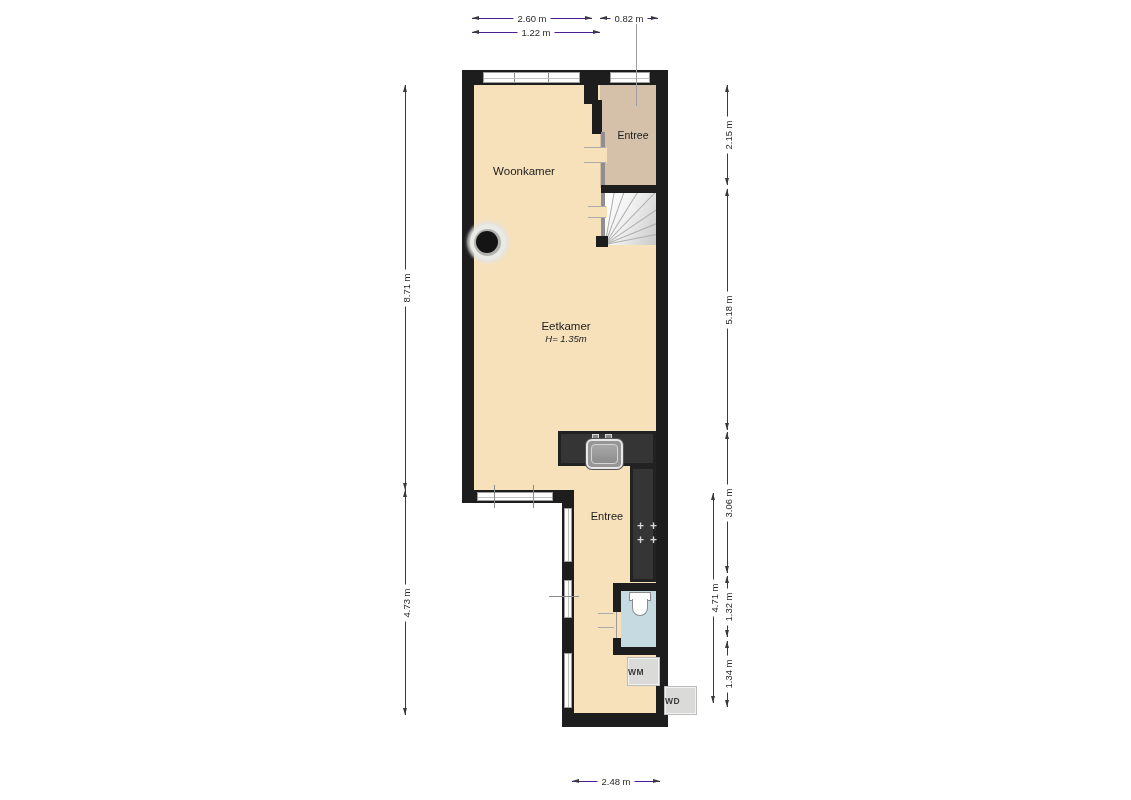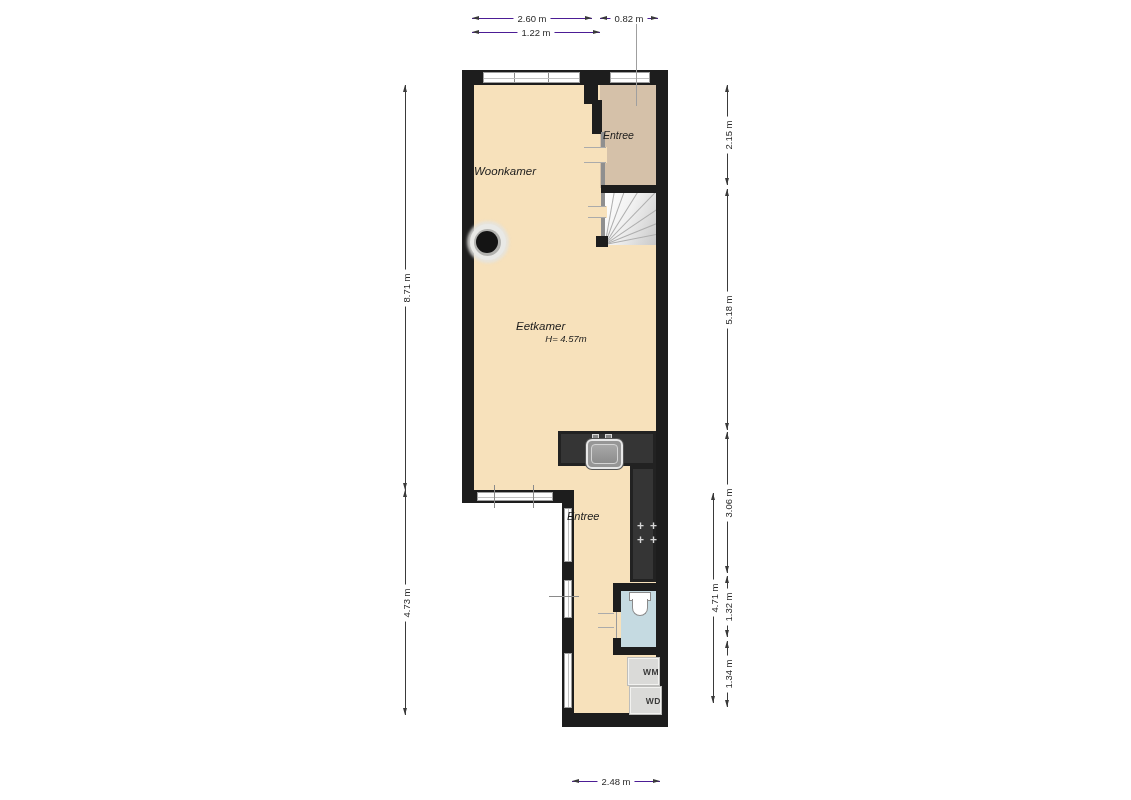--- a/index.html
+++ b/index.html
@@ -9,21 +9,21 @@
   .wall{position:absolute;background:#1d1d1d;}
   .thinwall{position:absolute;background:#8f8f8f;}
   .floor-main{position:absolute;background:#f7e1bb;}
   .floor-entree{position:absolute;background:#d5c1a9;}
   .floor-toilet{position:absolute;background:#c5dae1;}
   .win-h{position:absolute;background:#fff;border:1px solid #9e9e9e;box-sizing:border-box;}
   .win-h::after{content:"";position:absolute;left:0;right:0;top:50%;height:1px;background:#c2c2c2;}
   .win-v{position:absolute;background:#fff;border:1px solid #9e9e9e;box-sizing:border-box;}
   .win-v::after{content:"";position:absolute;top:0;bottom:0;left:50%;width:1px;background:#c2c2c2;}
   .tick{position:absolute;background:#8a8a8a;}
-  .room-label{position:absolute;color:#1c1c1c;font-size:11.5px;text-align:left;white-space:nowrap;font-style:italic;}
+  .room-label{position:absolute;color:#1c1c1c;font-size:11.5px;text-align:center;white-space:nowrap;}
   .room-sub{position:absolute;color:#1c1c1c;font-size:9.5px;font-style:italic;text-align:center;white-space:nowrap;}
   
   .dimh{position:absolute;height:0;border-top:1px solid #4c1d95;}
   .dimh::before{content:"";position:absolute;left:0;top:-3px;width:0;height:0;
     border-top:2.5px solid transparent;border-bottom:2.5px solid transparent;border-right:7px solid #3a3a3a;}
   .dimh::after{content:"";position:absolute;right:0;top:-3px;width:0;height:0;
     border-top:2.5px solid transparent;border-bottom:2.5px solid transparent;border-left:7px solid #3a3a3a;}
   .dimv{position:absolute;width:0;border-left:1px solid #3a3a3a;}
   .dimv::before{content:"";position:absolute;top:0;left:-3px;width:0;height:0;
     border-left:2.5px solid transparent;border-right:2.5px solid transparent;border-bottom:7px solid #3a3a3a;}
@@ -43,21 +43,21 @@
     background:linear-gradient(180deg,#a8a8a8,#8d8d8d);}
   .knob{position:absolute;width:7px;height:6px;background:#888;border:1px solid #d8d8d8;box-sizing:border-box;}
   .burner-grid{position:absolute;display:grid;grid-template-columns:13px 13px;grid-template-rows:14px 14px;}
   .burner{color:#d6d6d6;font-size:12px;line-height:14px;width:13px;text-align:center;font-weight:700;}
   
   .wc-tank{position:absolute;background:#fff;border:1px solid #8a8a8a;box-sizing:border-box;}
   .wc-bowl{position:absolute;background:#fff;border:1px solid #8a8a8a;border-top:none;box-sizing:border-box;
     border-radius:0 0 9px 9px;}
   
   .appl{position:absolute;background:#dadad8;border:1px solid #bdbdbb;box-shadow:inset 0 0 0 1px #f2f2f0;
-    display:flex;align-items:center;justify-content:flex-end;font-size:8.5px;font-weight:600;color:#3a3a3a;letter-spacing:0.5px;}
+    display:flex;align-items:center;justify-content:flex-start;font-size:8.5px;font-weight:600;color:#3a3a3a;letter-spacing:0.5px;}
   .witness{position:absolute;background:#9f9f9f;}
   .stove-outer{position:absolute;border-radius:50%;background:#e9e9e6;box-shadow:0 0 3px 3px rgba(228,228,224,0.85);}
   .stove-ring{position:absolute;border-radius:50%;background:#b1b1ae;}
   .stove-dot{position:absolute;border-radius:50%;background:#141414;}
 </style>
 </head>
 <body>
 
 <div id="canvas">
 
@@ -135,28 +135,28 @@
   <div class="tick" style="left:616px;top:612px;width:1px;height:26px;background:#9a9a9a;"></div>
   <div class="tick" style="left:598px;top:613px;width:16px;height:1px;background:#ababab;"></div>
   <div class="tick" style="left:598px;top:627px;width:16px;height:1px;background:#ababab;"></div>
   <div class="wall" style="left:613px;top:647px;width:55px;height:8px;"></div>
   <div class="wc-tank" style="left:629px;top:592px;width:22px;height:9px;"></div>
   <div class="wc-bowl" style="left:632px;top:599px;width:16px;height:17px;"></div>
 
   <div class="appl" style="left:627px;top:657px;width:31px;height:27px;">
     <span>WM</span>
   </div>
-  <div class="appl" style="left:629px;top:686px;width:31px;height:27px;">
+  <div class="appl" style="left:664px;top:686px;width:31px;height:27px;">
     <span>WD</span>
   </div>
 
   <div class="room-label" style="left:474px;top:165px;width:100px;">Woonkamer</div>
   <div class="room-label" style="left:603px;top:129px;width:60px;font-size:10.5px;">Entree</div>
   <div class="room-label" style="left:516px;top:320px;width:100px;">Eetkamer</div>
-  <div class="room-sub" style="left:516px;top:333px;width:100px;">H= 4.57m</div>
+  <div class="room-sub" style="left:516px;top:333px;width:100px;">H= 1.35m</div>
   <div class="room-label" style="left:567px;top:510px;width:80px;font-size:11px;">Entree</div>
 
   <div class="witness" style="left:636px;top:22px;width:1px;height:84px;"></div>
 
   <div class="dimh" style="left:472px;top:18px;width:120px;">
     <span class="dim-label">2.60 m</span>
   </div>
   <div class="dimh" style="left:600px;top:18px;width:58px;">
     <span class="dim-label">0.82 m</span>
   </div>

